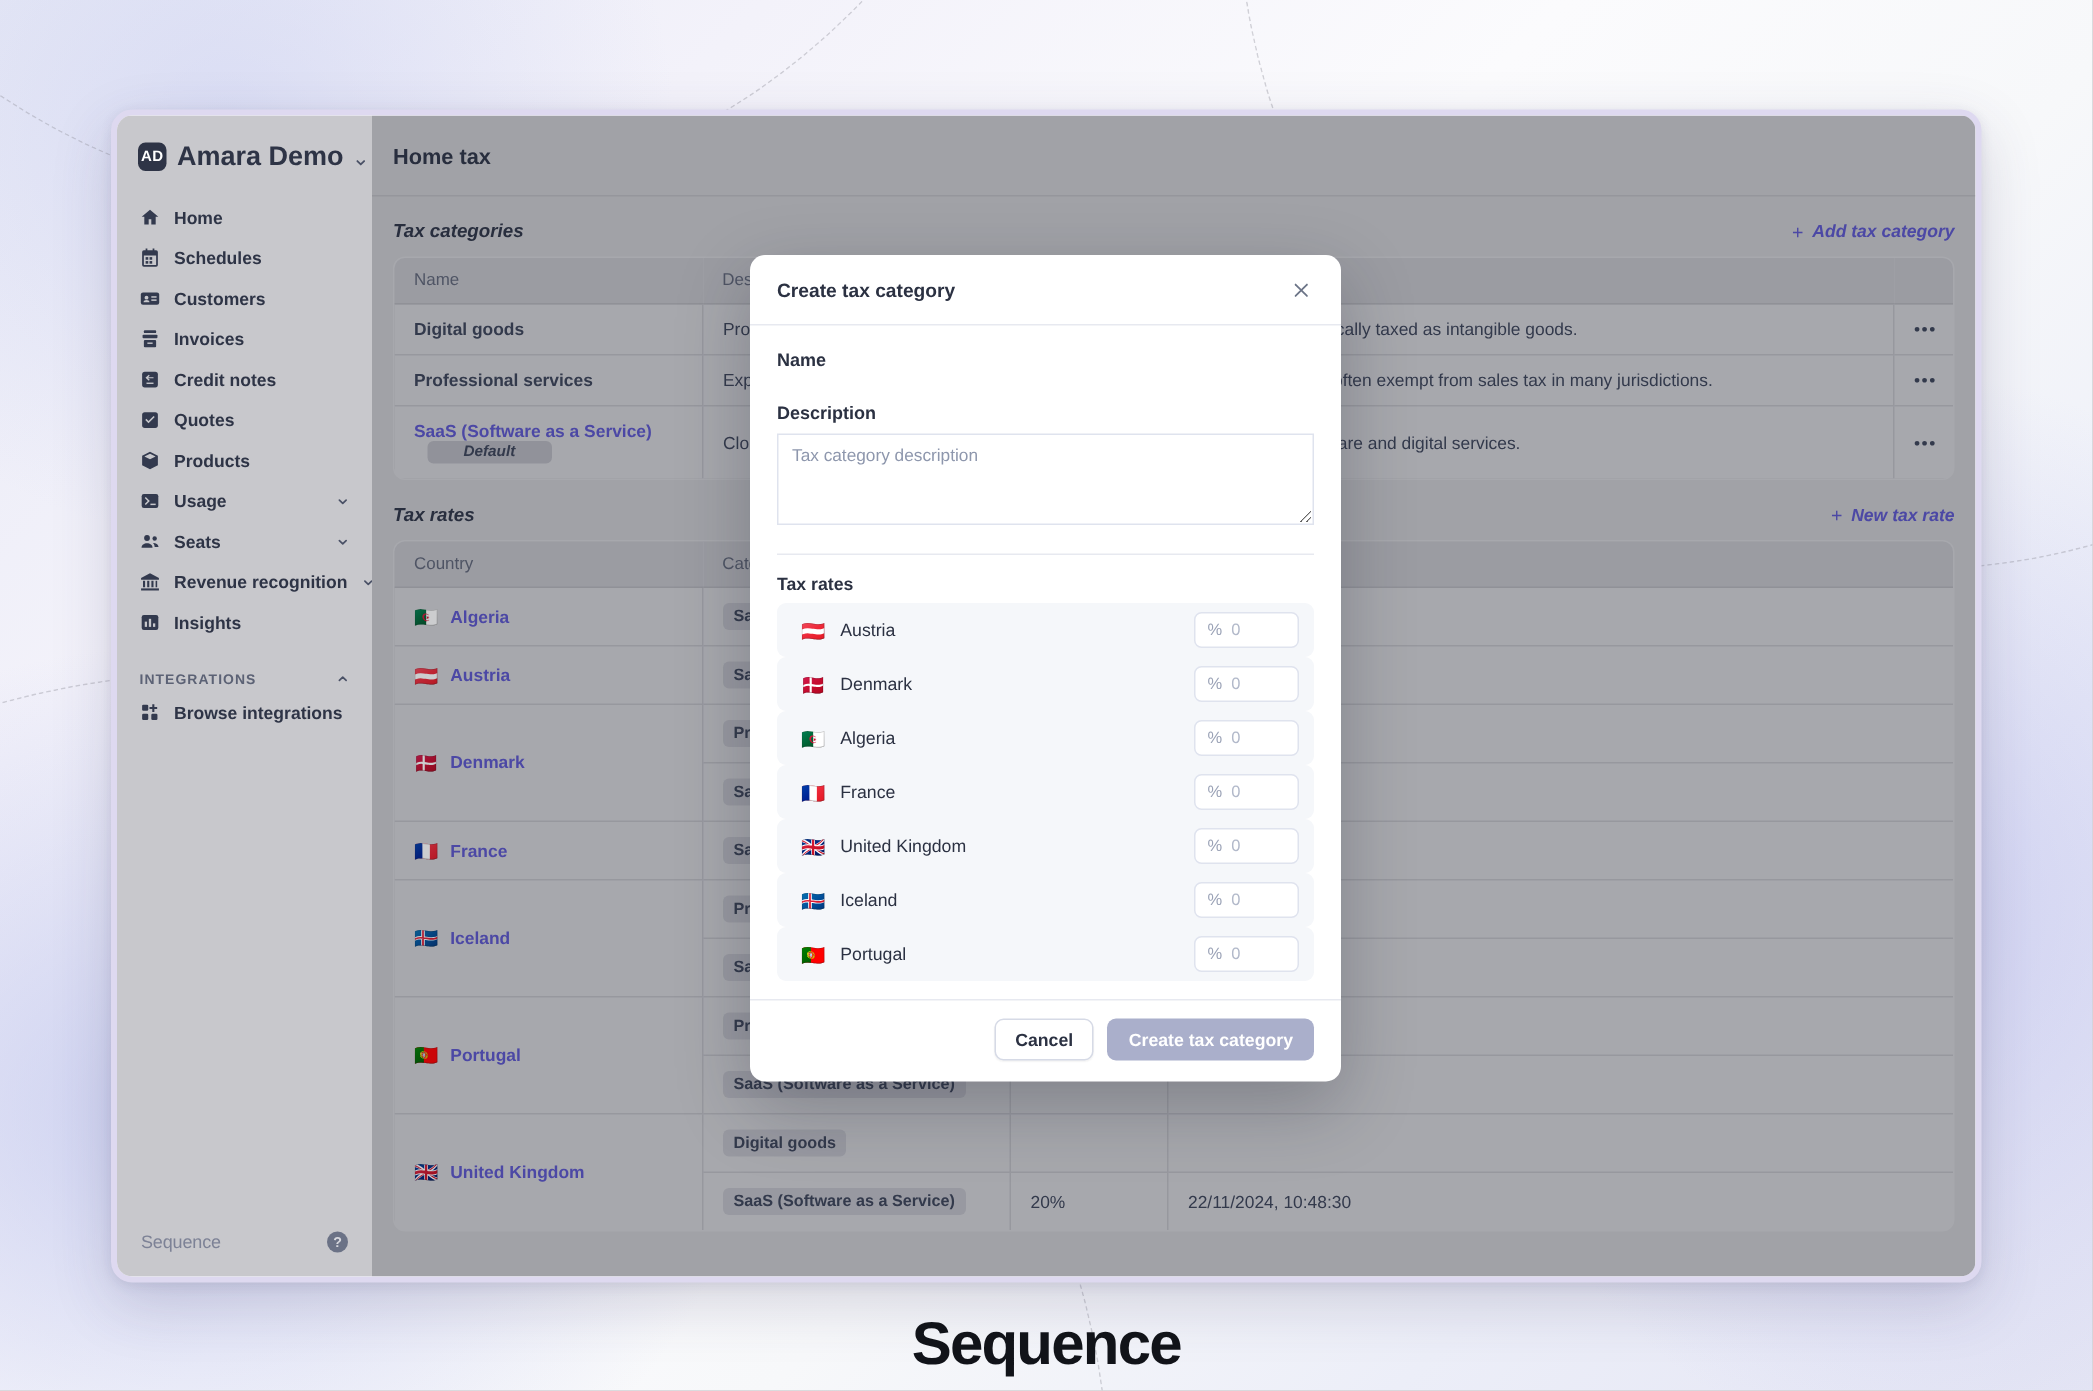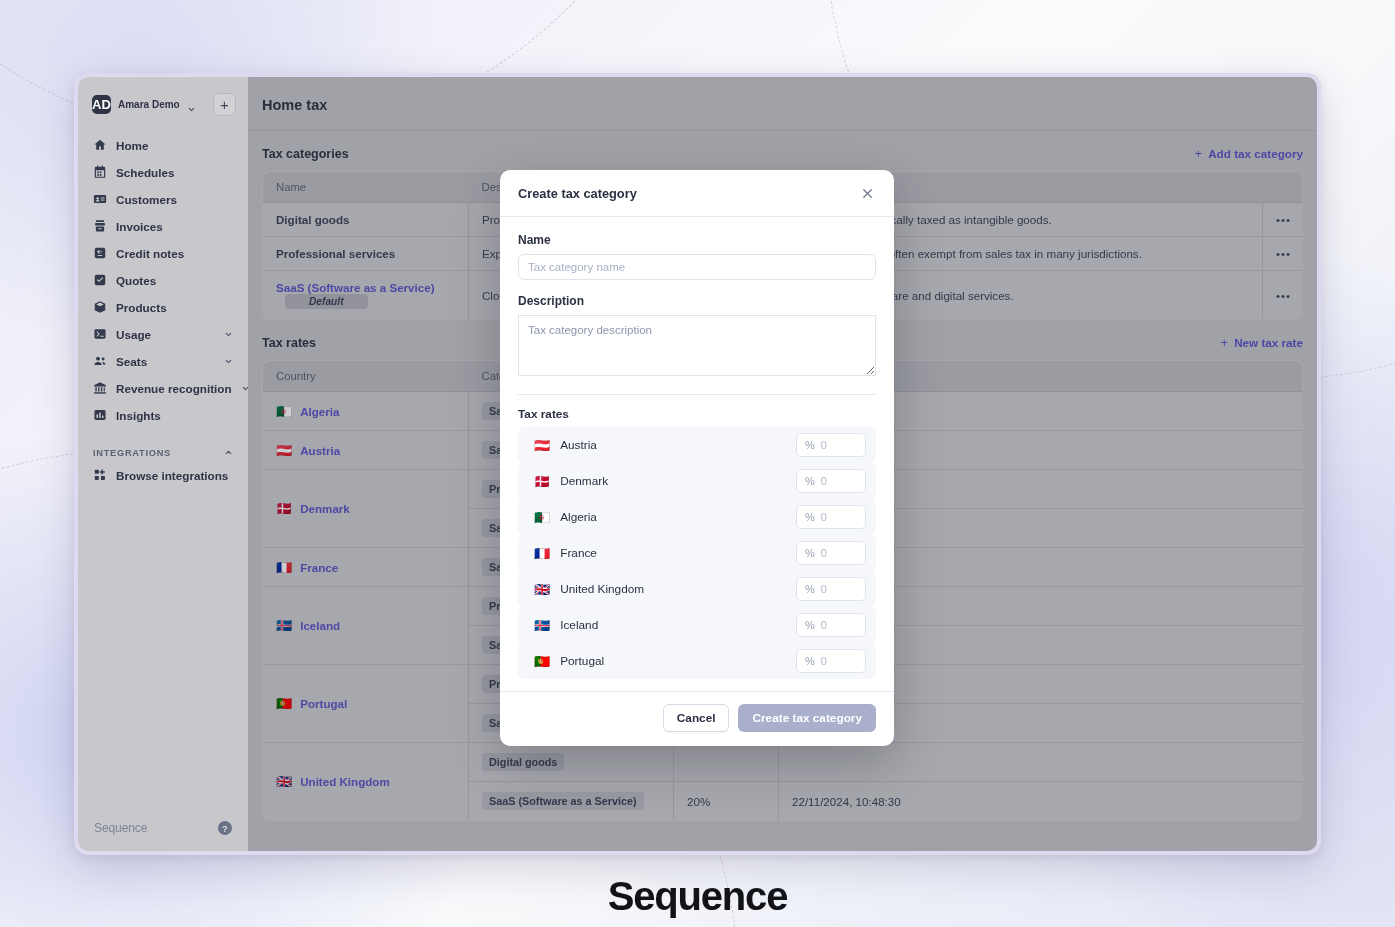--- a/index.html
+++ b/index.html
@@ -89,30 +89,30 @@
     display: flex;
     align-items: center;
     padding: 16px 12px 12px 14px;
     gap: 7px;
   }
   #avatar {
     width: 19px; height: 19px;
     border-radius: 5px;
     background: #2e3446;
     color: #fff;
-    font-size: 13px;
+    font-size: 10px;
     font-weight: bold;
     display: flex;
     align-items: center;
     justify-content: center;
     letter-spacing: 0.2px;
     flex: 0 0 auto;
   }
   #org-name {
-    font-size: 10px;
+    font-size: 18px;
     font-weight: bold;
     color: #2e3446;
     white-space: nowrap;
   }
   .chev {
     width: 9px; height: 9px;
     flex: 0 0 auto;
     color: #4a5166;
   }
   #new-btn {
@@ -221,22 +221,23 @@
     color: #2e3446;
   }
   #main-body {
     flex: 1 1 auto;
     padding: 16px 14px 0 14px;
     overflow: hidden;
   }
 
   .section-head {
     display: flex;
-    align-items: flex-start;
+    align-items: center;
     margin-bottom: 10px;
+    font-style: italic;
   }
   .section-title {
     font-size: 12.5px;
     font-weight: bold;
     color: #2e3446;
   }
   .section-action {
     margin-left: auto;
     display: flex;
     align-items: center;
@@ -870,21 +871,20 @@
         <svg viewBox="0 0 24 24" fill="none" stroke="currentColor" stroke-width="2.2" stroke-linecap="round">
             <line x1="5" y1="5" x2="19" y2="19"></line>
             <line x1="19" y1="5" x2="5" y2="19"></line>
           </svg>
       </span>
     </div>
 
     <div id="modal-body">
 
       <label class="field-label">Name</label>
-      <input id="name-input" type="text" placeholder="Tax category name" style="">
 
       <div class="spacer-16"></div>
 
       <label class="field-label">Description</label>
       <textarea id="desc-input" placeholder="Tax category description" style=""></textarea>
 
       <div id="modal-divider"></div>
 
       <div id="rates-title">Tax rates</div>
 

